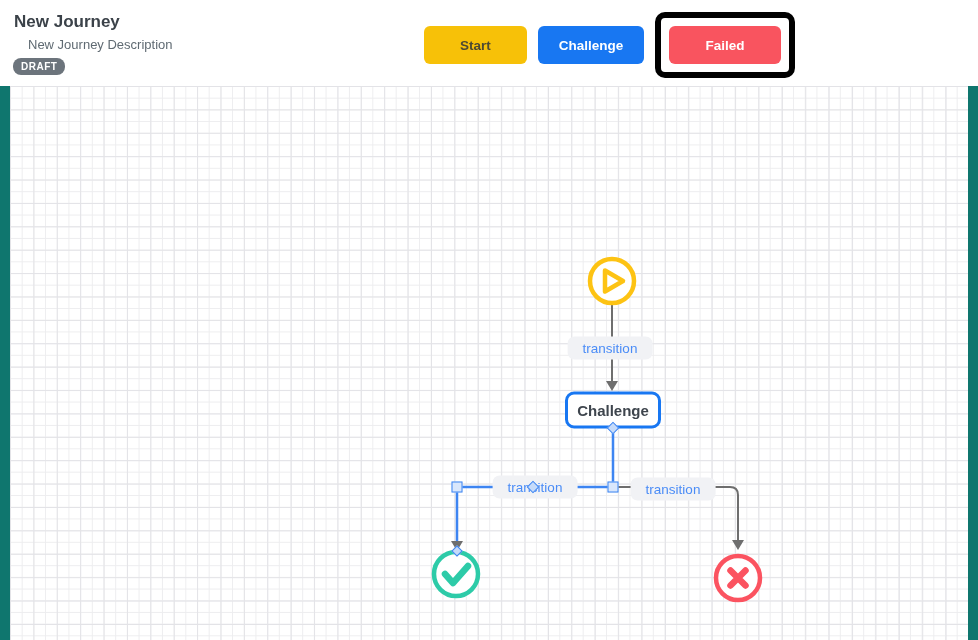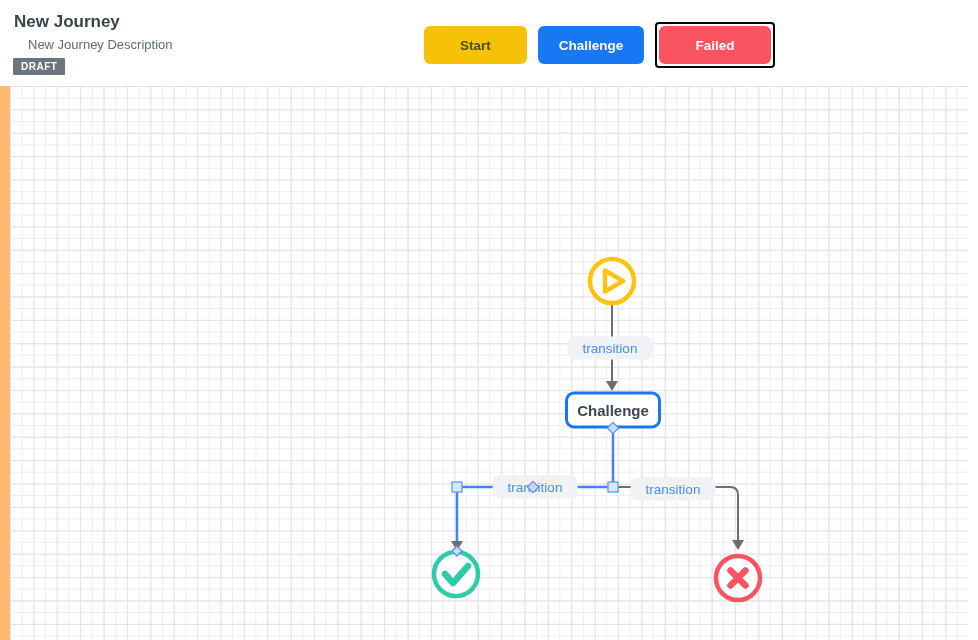--- a/index.html
+++ b/index.html
@@ -1,34 +1,34 @@
 <!DOCTYPE html>
 <html><head>
 <meta charset="utf-8">
 <style>
   * { margin:0; padding:0; box-sizing:border-box; }
   html,body { width:978px; height:640px; overflow:hidden; background:#ffffff;
               font-family:"Liberation Sans", sans-serif; }
-  .page { position:relative; width:899px; height:640px; background:#fdba74; }
+  .page { position:relative; width:978px; height:640px; background:#0f766e; }
 
   
   .header { position:absolute; left:0; top:0; width:978px; height:86px; background:#fff; z-index:5; }
   .title { position:absolute; left:14px; top:12px; font-size:17px; font-weight:bold; color:#3b4249; }
   .subtitle { position:absolute; left:28px; top:37px; font-size:13px; color:#5f6a72; }
   .badge { position:absolute; left:13px; top:58px; background:#6c747c; color:#fff;
-           font-size:10px; font-weight:bold; letter-spacing:.5px; padding:3px 8px; border-radius:1px; }
+           font-size:10px; font-weight:bold; letter-spacing:.5px; padding:3px 8px; border-radius:8px; }
 
-  .btn-row { position:absolute; left:424px; top:16px; display:flex; align-items:center; gap:11px;margin-top:10px; }
+  .btn-row { position:absolute; left:424px; top:16px; display:flex; align-items:center; gap:11px; }
   .btn { height:38px; border:none; border-radius:6px; font-family:inherit; font-weight:bold;
          font-size:13.5px; display:flex; align-items:center; justify-content:center; cursor:pointer; }
   .btn-start { width:103px; background:#f7c108; color:#4d4a33; }
   .btn-challenge { width:106px; background:#1877f2; color:#fff; }
   .btn-auth { width:105px; background:#2fc6a3; color:#fff; }
   .btn-failed { width:112px; background:#f9545f; color:#fff; }
-  .selected-wrap { border:2px solid #000000; padding:2px; border-radius:4px; background:#fff;
+  .selected-wrap { border:6px solid #000000; padding:8px; border-radius:10px; background:#fff;
                    margin:-4px 0; display:flex; }
 
   
   .canvas { position:absolute; left:10px; top:86px; width:958px; height:554px; background:#fff;
             background-image:
               linear-gradient(to right, #e3e3e7 1px, transparent 1px),
               linear-gradient(to bottom, #e3e3e7 1px, transparent 1px),
               linear-gradient(to right, #ededef 1px, transparent 1px),
               linear-gradient(to bottom, #ededef 1px, transparent 1px);
             background-size: 23.4px 23.4px, 23.4px 23.4px, 11.7px 11.7px, 11.7px 11.7px; }

